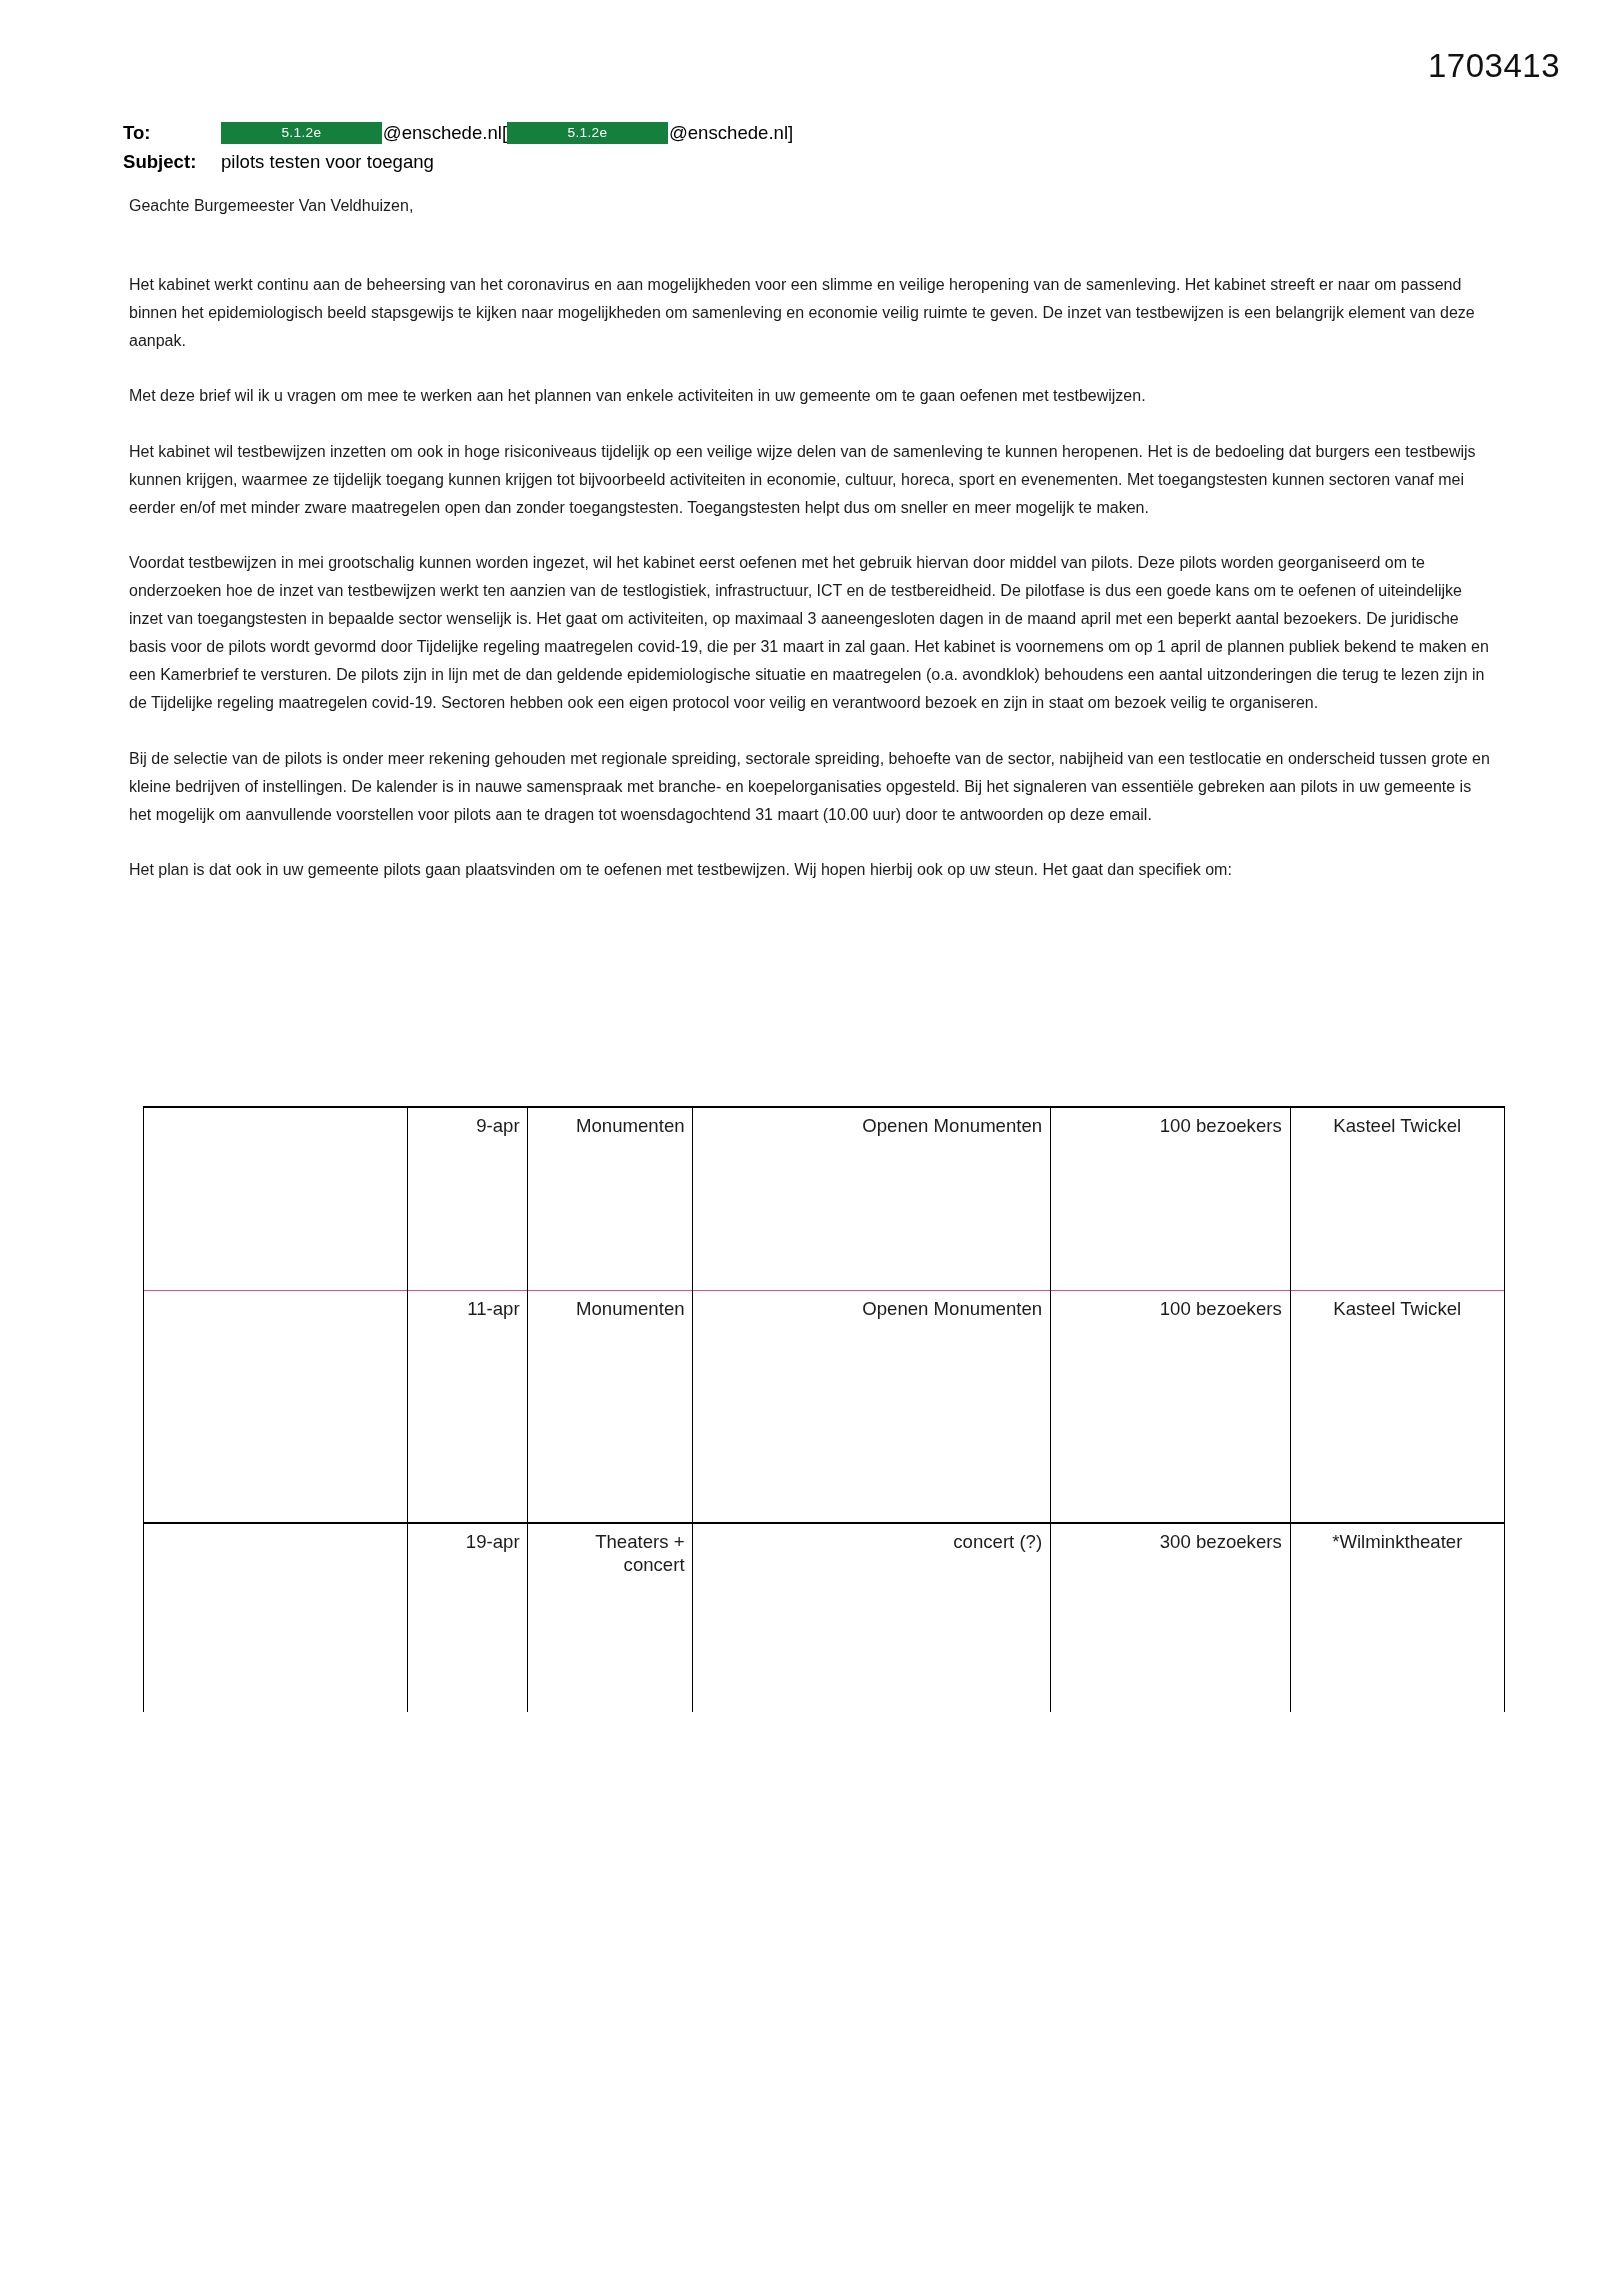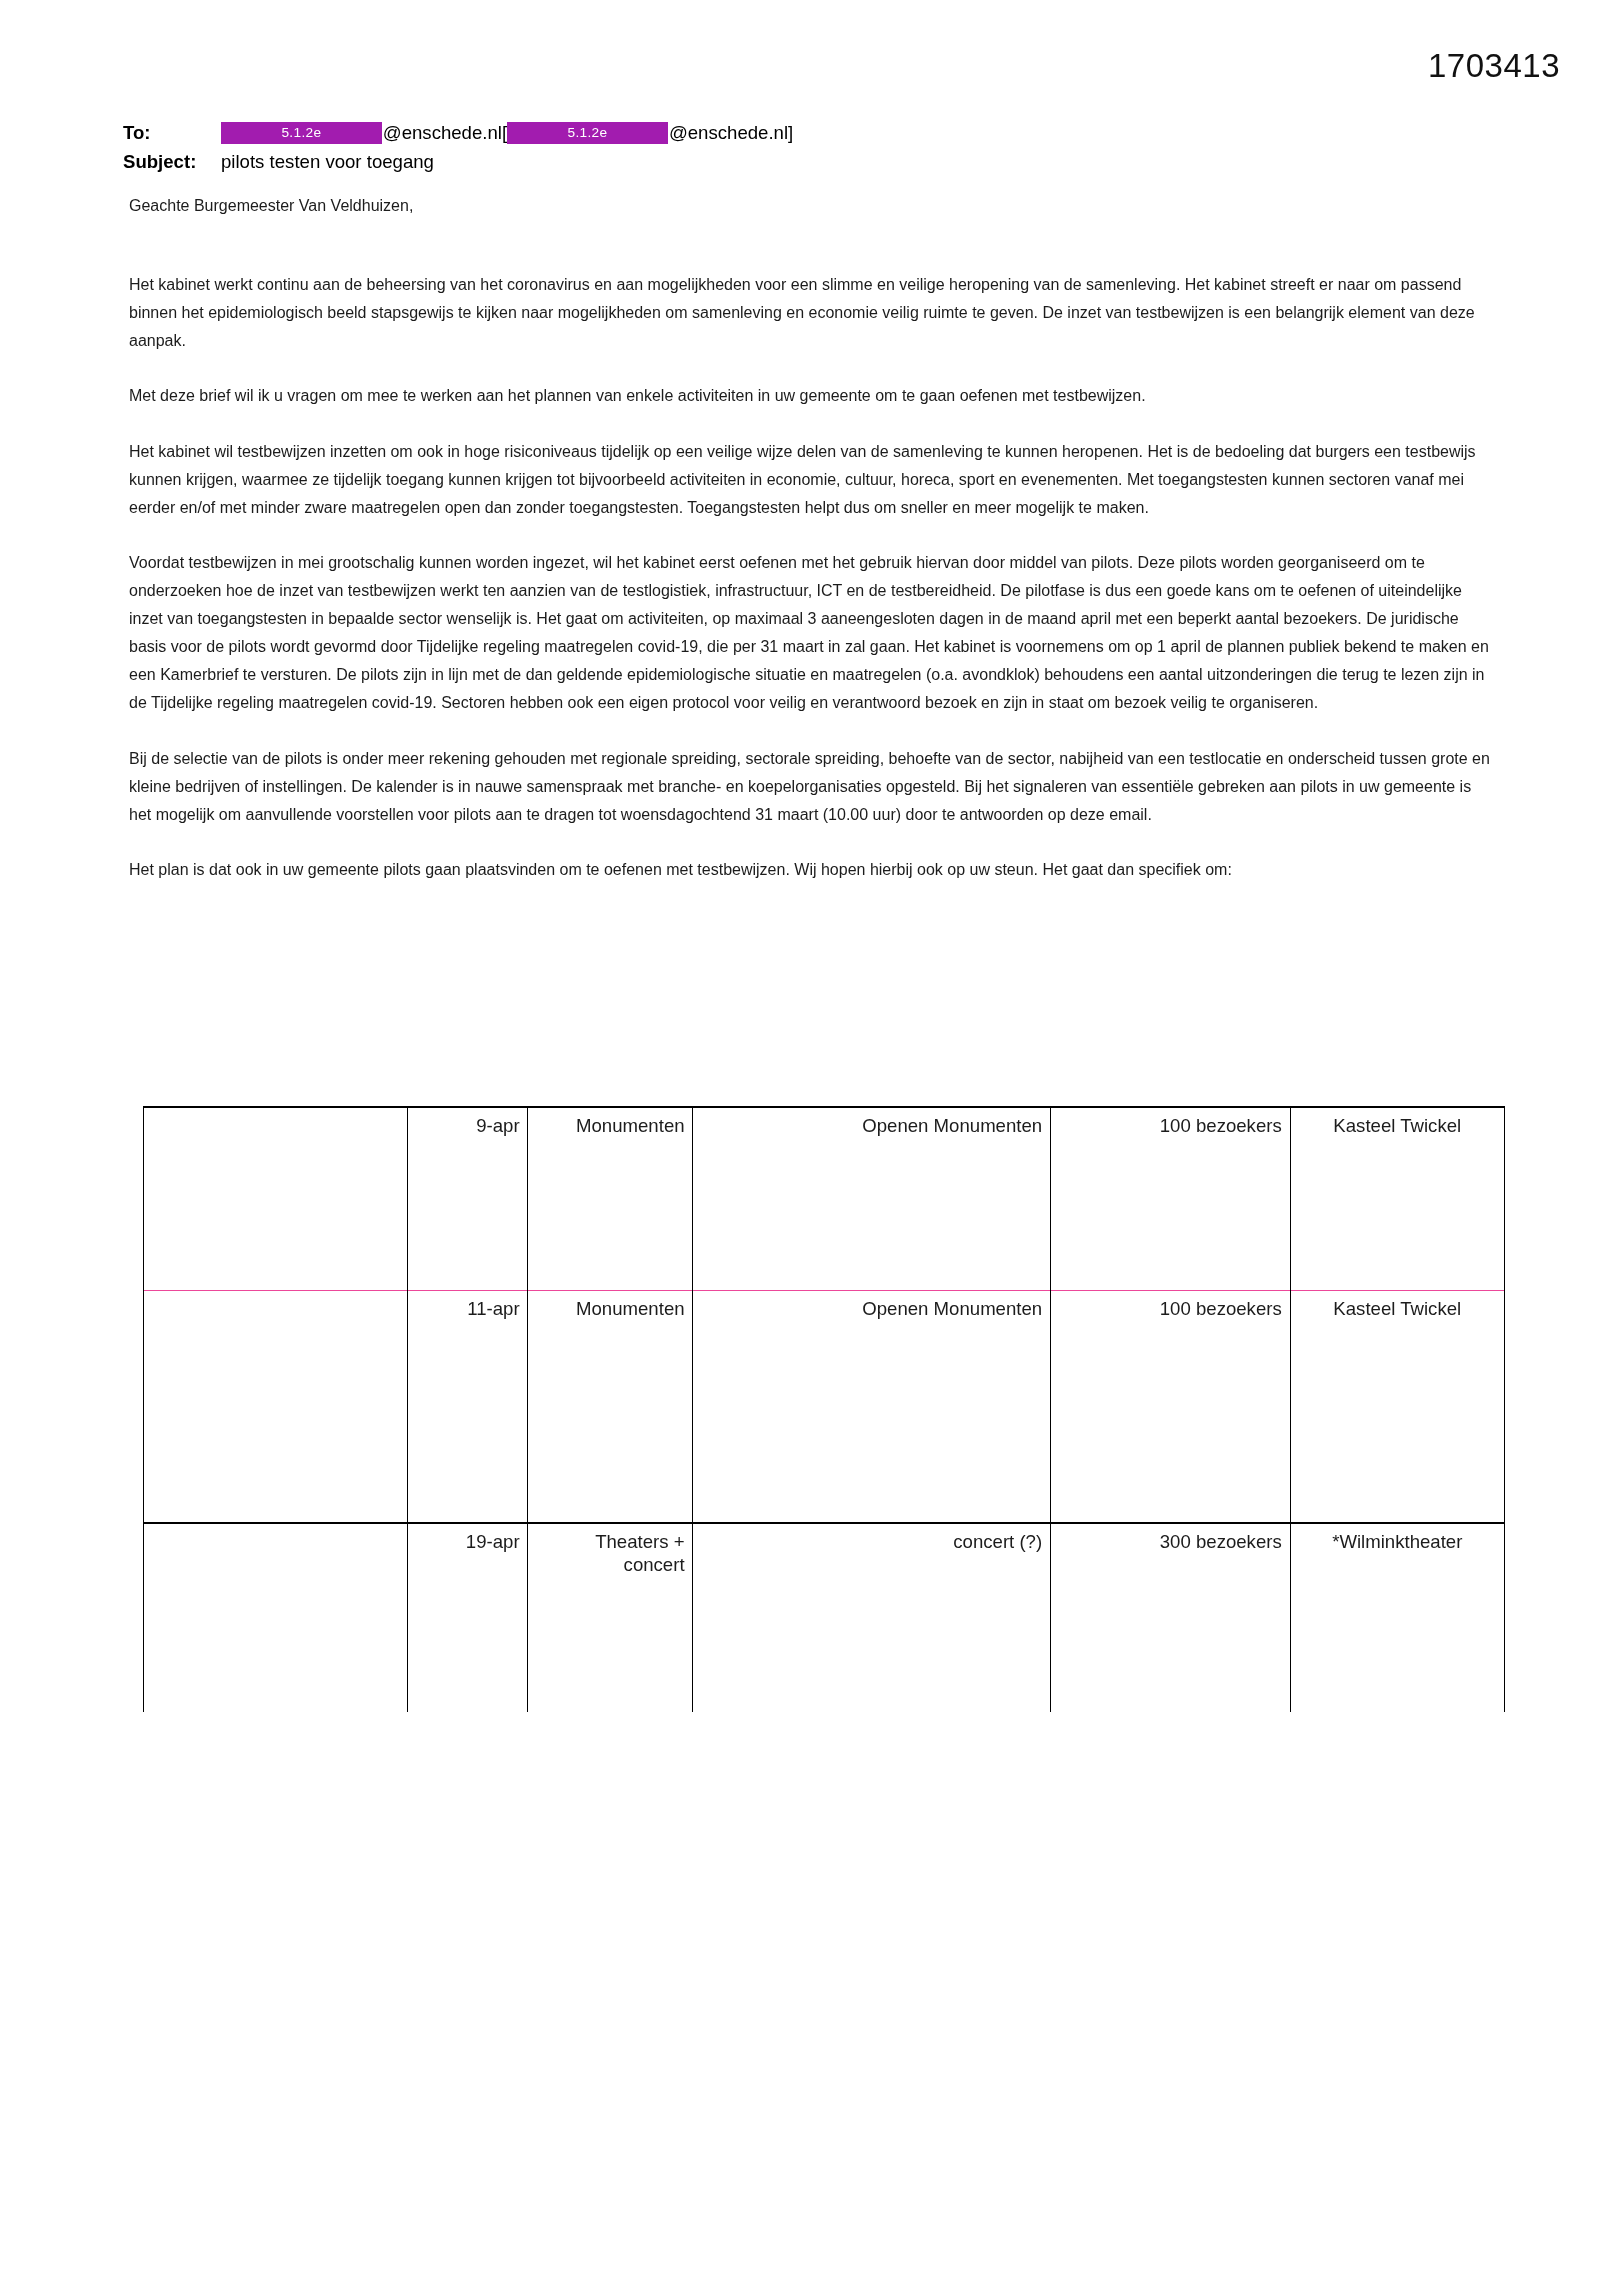--- a/index.html
+++ b/index.html
@@ -59,21 +59,21 @@
   .hdr-value {
     font-size: 18.6px;
     color: #000;
     display: flex;
     align-items: center;
   }
   .redaction {
     display: inline-flex;
     align-items: center;
     justify-content: center;
-    background: #a21caf;
+    background: #15803d;
     color: #ffffff;
     font-size: 13.7px;
     height: 21.6px;
     min-width: 149px;
     padding: 0 5.9px;
     margin-right: 1px;
     letter-spacing: 0.3px;
   }
   .plain {
     white-space: pre;

